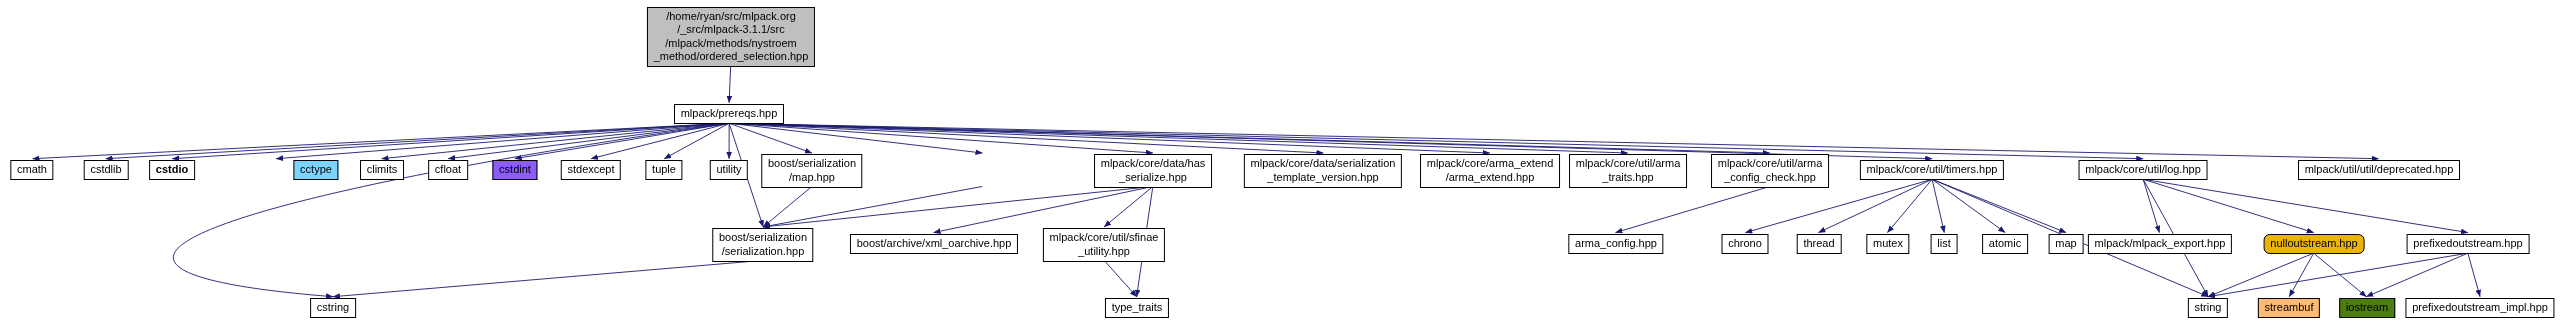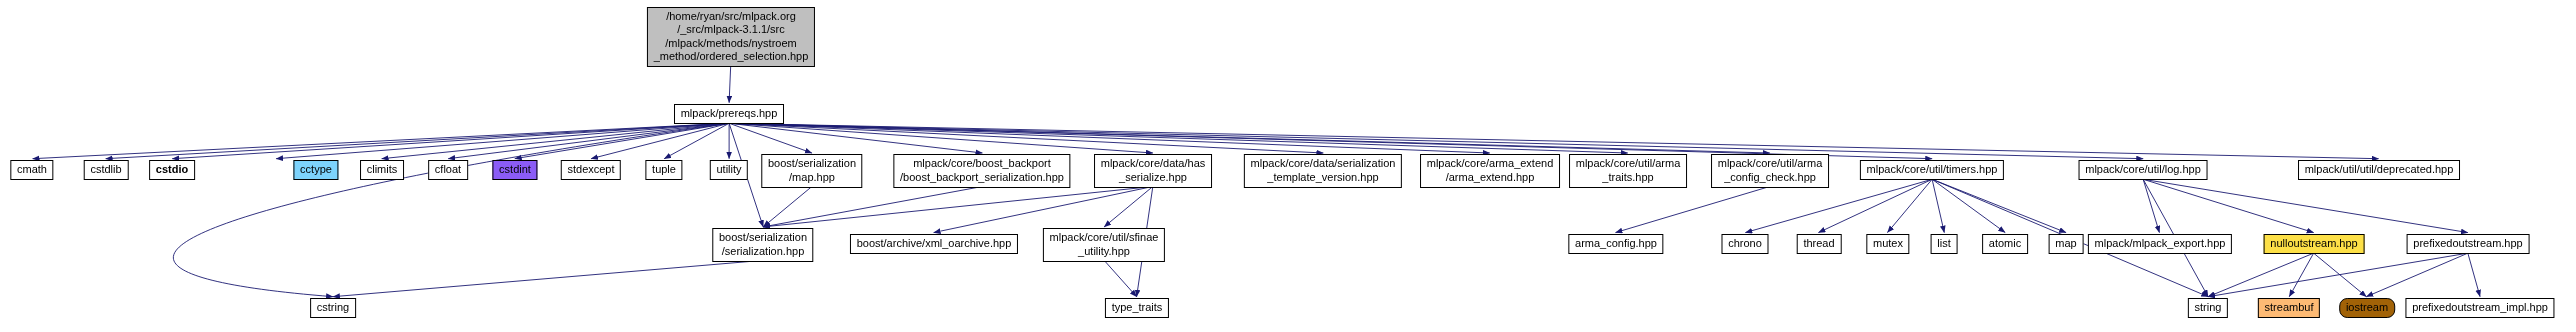--- a/index.html
+++ b/index.html
@@ -136,24 +136,20 @@
       <div class="node" style="left: 664px; top: 160px; border-color: rgb(0, 0, 0); background: rgb(255, 255, 255); color: rgb(0, 0, 0);">
         <span class="nline">tuple</span>
       </div>
       <div class="node" style="left: 729px; top: 160px; border-color: rgb(0, 0, 0); background: rgb(255, 255, 255); color: rgb(0, 0, 0);">
         <span class="nline">utility</span>
       </div>
       <div class="node" style="left: 812px; top: 154px; border-color: rgb(0, 0, 0); background: rgb(255, 255, 255); color: rgb(0, 0, 0);">
         <span class="nline">boost/serialization</span>
         <span class="nline">/map.hpp</span>
       </div>
-      <div class="node" style="left: 982px; top: 154px; border-color: rgb(0, 0, 0); background: rgb(255, 255, 255); color: rgb(0, 0, 0);">
-        <span class="nline">mlpack/core/boost_backport</span>
-        <span class="nline">/boost_backport_serialization.hpp</span>
-      </div>
       <div class="node" style="left: 1153px; top: 154px; border-color: rgb(0, 0, 0); background: rgb(255, 255, 255); color: rgb(0, 0, 0);">
         <span class="nline">mlpack/core/data/has</span>
         <span class="nline">_serialize.hpp</span>
       </div>
       <div class="node" style="left: 1490px; top: 154px; border-color: rgb(0, 0, 0); background: rgb(255, 255, 255); color: rgb(0, 0, 0);">
         <span class="nline">mlpack/core/arma_extend</span>
         <span class="nline">/arma_extend.hpp</span>
       </div>
       <div class="node" style="left: 1323px; top: 154px; border-color: rgb(0, 0, 0); background: rgb(255, 255, 255); color: rgb(0, 0, 0);">
         <span class="nline">mlpack/core/data/serialization</span>
@@ -204,39 +200,39 @@
       </div>
       <div class="node" style="left: 2005px; top: 234px; border-color: rgb(0, 0, 0); background: rgb(255, 255, 255); color: rgb(0, 0, 0);">
         <span class="nline">atomic</span>
       </div>
       <div class="node" style="left: 2066px; top: 234px; border-color: rgb(0, 0, 0); background: rgb(255, 255, 255); color: rgb(0, 0, 0);">
         <span class="nline">map</span>
       </div>
       <div class="node" style="left: 2160px; top: 234px; border-color: rgb(0, 0, 0); background: rgb(255, 255, 255); color: rgb(0, 0, 0);">
         <span class="nline">mlpack/mlpack_export.hpp</span>
       </div>
-      <div class="node" style="left: 2314px; top: 234px; border-color: rgb(0, 0, 0); background: #fde047; color: rgb(0, 0, 0);">
+      <div class="node" style="left: 2314px; top: 234px; border-color: rgb(0, 0, 0); background: #eab308; color: rgb(0, 0, 0); border-radius: 6px;">
         <span class="nline">nulloutstream.hpp</span>
       </div>
       <div class="node" style="left: 2468px; top: 234px; border-color: rgb(0, 0, 0); background: rgb(255, 255, 255); color: rgb(0, 0, 0);">
         <span class="nline">prefixedoutstream.hpp</span>
       </div>
       <div class="node" style="left: 333px; top: 298px; border-color: rgb(0, 0, 0); background: rgb(255, 255, 255); color: rgb(0, 0, 0);">
         <span class="nline">cstring</span>
       </div>
       <div class="node" style="left: 1137px; top: 298px; border-color: rgb(0, 0, 0); background: rgb(255, 255, 255); color: rgb(0, 0, 0);">
         <span class="nline">type_traits</span>
       </div>
       <div class="node" style="left: 2208px; top: 298px; border-color: rgb(0, 0, 0); background: rgb(255, 255, 255); color: rgb(0, 0, 0);">
         <span class="nline">string</span>
       </div>
       <div class="node" style="left: 2289px; top: 298px; border-color: rgb(0, 0, 0); background: #fdba74; color: rgb(0, 0, 0);">
         <span class="nline">streambuf</span>
       </div>
-      <div class="node" style="left: 2367px; top: 298px; border-color: rgb(0, 0, 0); background: #a16207; color: rgb(0, 0, 0); border-radius: 8px;">
+      <div class="node" style="left: 2367px; top: 298px; border-color: rgb(0, 0, 0); background: #4d7c0f; color: rgb(0, 0, 0);">
         <span class="nline">iostream</span>
       </div>
       <div class="node" style="left: 2480px; top: 298px; border-color: rgb(0, 0, 0); background: rgb(255, 255, 255); color: rgb(0, 0, 0);">
         <span class="nline">prefixedoutstream_impl.hpp</span>
       </div>
     </div>
 </div>
 
 
 </body></html>

